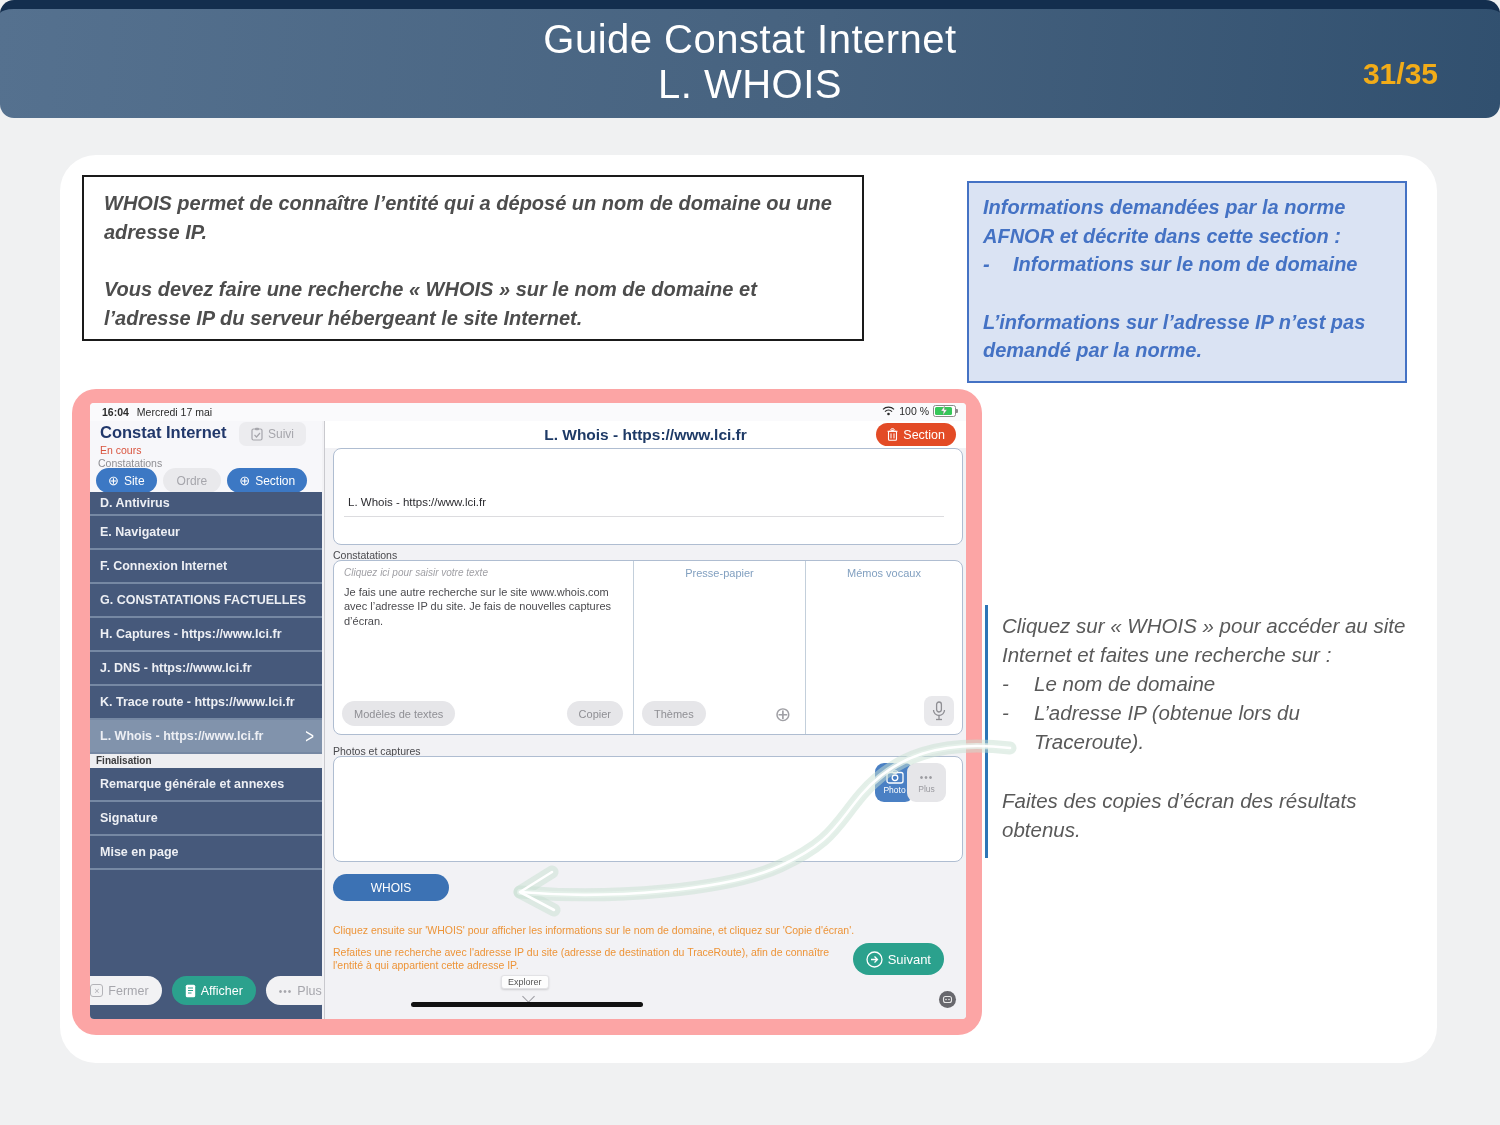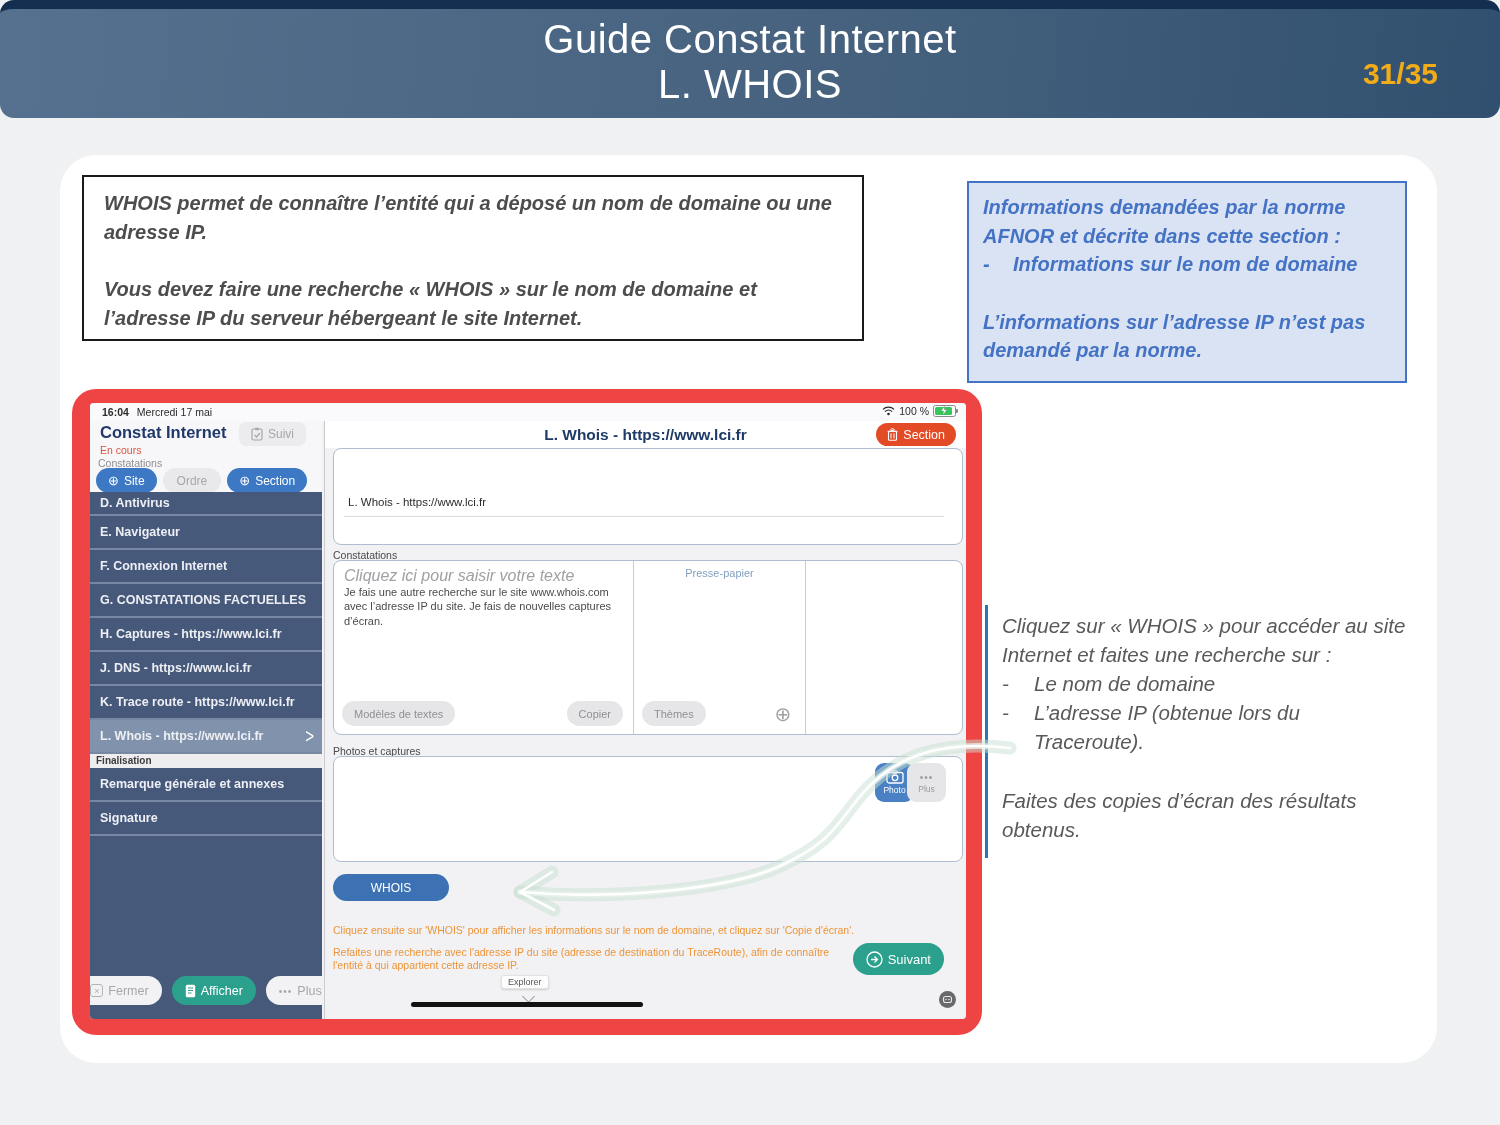--- a/index.html
+++ b/index.html
@@ -37,21 +37,21 @@
   
   .instr{position:absolute;left:985px;top:605px;width:408px;z-index:10;
         border-left:3px solid #2e75b6;padding:6px 0 14px 14px;
         font-style:italic;color:#595959;font-size:20.5px;line-height:1.42;}
   .instr p{margin:0;}
   .instr .gap{height:29px;}
   .instr .b{display:flex;}
   .instr .b .dash{width:32px;flex:none;}
 
   
-  .ipad{position:absolute;left:72px;top:389px;width:910px;height:646px;background:#ef4444;
+  .ipad{position:absolute;left:72px;top:389px;width:910px;height:646px;background:#fca5a5;
         border-radius:24px;}
   .screen{position:absolute;left:18px;top:14px;width:876px;height:616px;background:#f2f2f5;
         border-radius:4px;overflow:hidden;}
 
   
   .sbar{position:absolute;left:0;top:0;width:100%;height:18px;background:#fafafc;
         font-size:10.5px;color:#2b2b2b;}
   .sbar .l{position:absolute;left:12px;top:3px;}
   .sbar .l b{font-weight:700;margin-right:8px;}
   .sbar .r{position:absolute;right:10px;top:2px;display:flex;align-items:center;gap:4px;}
@@ -97,21 +97,21 @@
   .box{position:absolute;background:#fff;border:1.5px solid #afbdd1;border-radius:8px;box-sizing:border-box;}
   .box1{left:8px;top:27px;width:630px;height:97px;}
   .box1 .val{position:absolute;left:14px;top:47px;font-size:11.5px;color:#2c2c30;}
   .box1 .hair{position:absolute;left:10px;top:67px;width:600px;height:1px;background:#dcdcdf;}
   .lbl{position:absolute;font-size:10.5px;color:#4a4a4e;}
   .box2{left:8px;top:139px;width:630px;height:175px;display:flex;}
   .col{position:relative;box-sizing:border-box;}
   .col1{width:300px;border-right:1.5px solid #c3cfdb;}
   .col2{width:172px;border-right:1.5px solid #c3cfdb;}
   .col3{flex:1;}
-  .ph{position:absolute;left:10px;top:6px;font-style:italic;font-size:16px;color:#a0a0a5;}
+  .ph{position:absolute;left:10px;top:6px;font-style:italic;font-size:10px;color:#a0a0a5;}
   .note{position:absolute;left:10px;top:24px;width:276px;font-size:11px;color:#4a4a4e;line-height:1.3;}
   .note p{margin:0 0 13px 0;}
   .col-hd{position:absolute;left:0;top:6px;width:100%;text-align:center;font-size:11px;color:#82a0c0;}
   .pill-sm{position:absolute;bottom:8px;height:25px;border-radius:13px;background:#e6e6e9;color:#8f8f94;
         font-size:11px;display:inline-flex;align-items:center;padding:0 12px;}
   .plus-circ{position:absolute;right:12px;bottom:10px;width:20px;height:20px;color:#a0a0a5;font-size:20px;line-height:20px;text-align:center;}
   .plus-circ:before{content:"⊕";}
   .mic-btn{position:absolute;right:8px;bottom:8px;width:30px;height:30px;border-radius:8px;background:#e9e9ec;
         display:flex;align-items:center;justify-content:center;color:#8f8f94;}
   .box3{left:8px;top:335px;width:630px;height:106px;}
@@ -276,20 +276,23 @@
       <div>
 
           <div class="sb-item">
               <span>Remarque générale et annexes</span>
             </div>
 
           <div class="sb-item">
               <span>Signature</span>
             </div>
 
+          <div class="sb-item">
+              <span>Mise en page</span>
+            </div>
         </div>
     </div>
 
     <div class="side-foot">
       <div class="pill foot-btn">
         <span class="xbox">×</span>
         <span>Fermer</span>
       </div>
       <div class="pill foot-btn teal">
         <span>
@@ -339,20 +342,31 @@
           <p>Je fais une autre recherche sur le site www.whois.com avec l’adresse IP du site. Je fais de nouvelles captures d’écran.</p>
         </div>
         <div class="pill-sm" style="left:8px;">Modèles de textes</div>
         <div class="pill-sm" style="right:10px;">Copier</div>
       </div>
       <div class="col col2">
         <div class="col-hd">Presse-papier</div>
         <div class="pill-sm" style="left:8px;">Thèmes</div>
         <div class="plus-circ"></div>
       </div>
+      <div class="col col3">
+        <div class="col-hd">Mémos vocaux</div>
+        <div class="mic-btn">
+          <svg width="14" height="20" viewBox="0 0 14 20">
+                <rect x="4.6" y="1" width="4.8" height="10" rx="2.4" fill="none" stroke="#8f8f94" stroke-width="1.3"></rect>
+                <path d="M1.5 9 a5.5 5.5 0 0 0 11 0" fill="none" stroke="#8f8f94" stroke-width="1.3"></path>
+                <line x1="7" y1="14.5" x2="7" y2="18" stroke="#8f8f94" stroke-width="1.3"></line>
+                <line x1="4" y1="18.5" x2="10" y2="18.5" stroke="#8f8f94" stroke-width="1.3"></line>
+              </svg>
+        </div>
+      </div>
     </div>
 
     <div class="lbl" style="left:8px;top:324px;">Photos et captures</div>
 
     <div class="box box3">
       <div class="sq-btn sq-photo">
         <svg width="18" height="14" viewBox="0 0 18 14">
               <rect x="1" y="2.5" width="16" height="10.5" rx="2" fill="none" stroke="#fff" stroke-width="1.3"></rect>
               <rect x="6.5" y="0.8" width="5" height="2.5" rx="1" fill="none" stroke="#fff" stroke-width="1"></rect>
               <circle cx="9" cy="7.8" r="2.8" fill="none" stroke="#fff" stroke-width="1.3"></circle>

